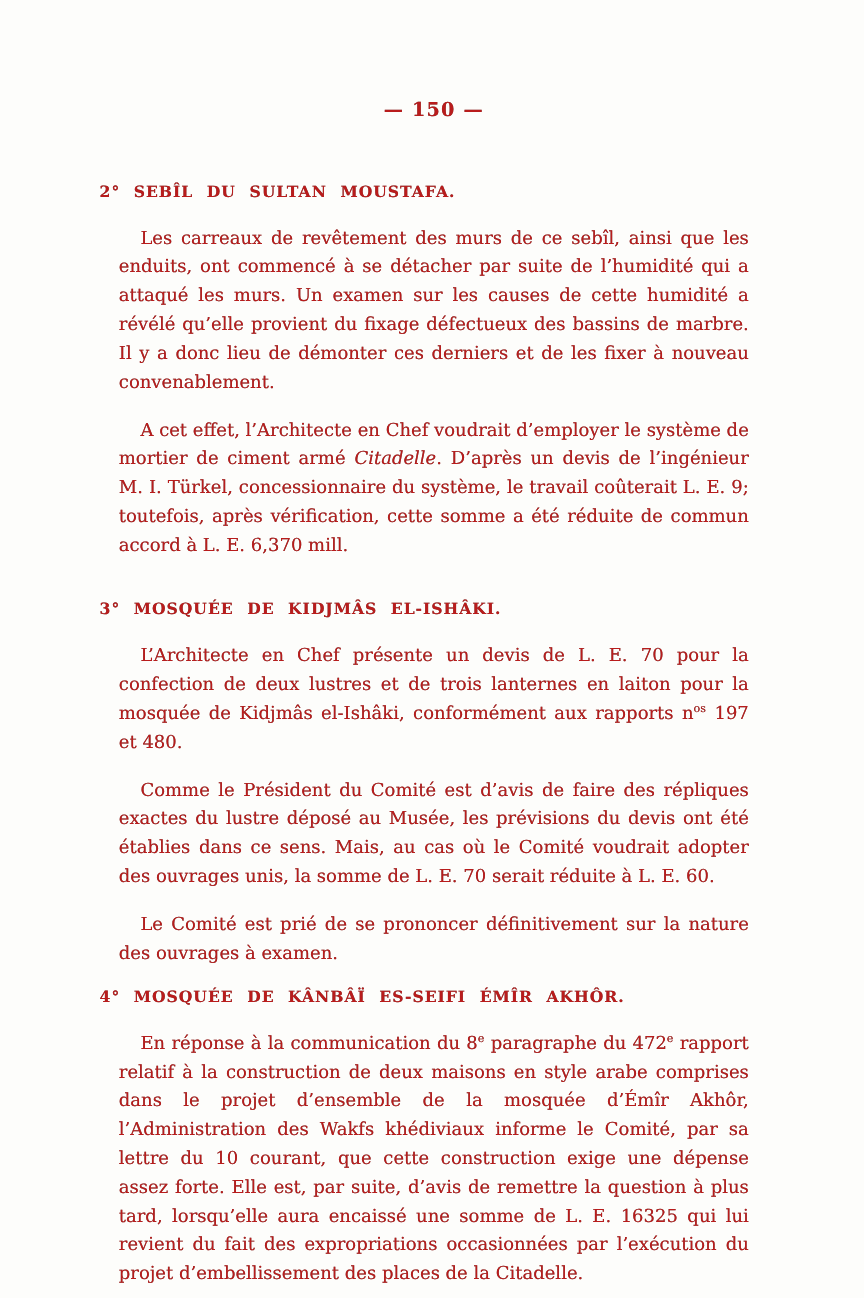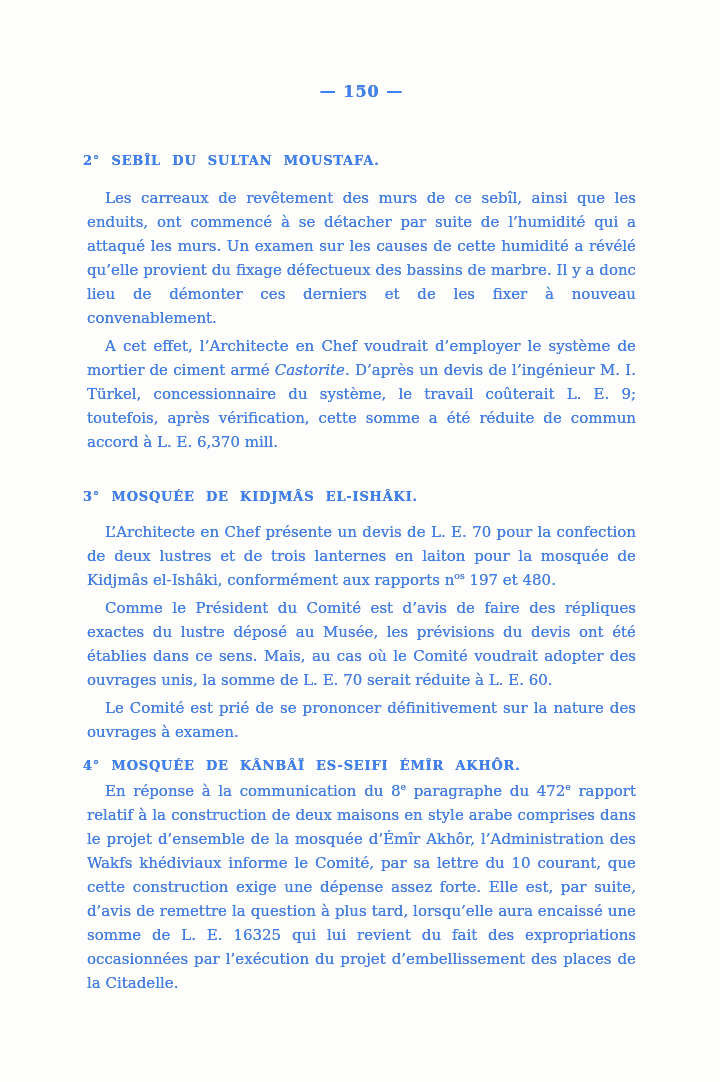--- a/index.html
+++ b/index.html
@@ -6,21 +6,21 @@
   body{
     width:720px;height:1082px;
     background:#ffffff;
     font-family:"DejaVu Serif","Liberation Serif",serif;
     overflow:hidden;
   }
   .page{
     position:relative;
     width:720px;height:1082px;
     background:#fdfdfb;
-    color:#3b82f6;
+    color:#b91c1c;
   }
   .content{
     position:absolute;
     left:83px;top:82px;width:557px;
     text-shadow:0 0 0.4px rgba(20,15,8,0.6);
   }
   .page-number{
     text-align:center;
     font-size:16px;
     font-weight:bold;
@@ -38,21 +38,21 @@
   }
   .heading-1{margin-top:49px;}
   .heading-2{margin-top:33px;margin-bottom:14px;}
   .heading-3{margin-top:12px;}
   .body-text{
     font-size:15px;
     line-height:24px;
   }
   .first-block{margin-top:16px;}
   p.para{
-    margin:4px;
+    margin:16px;
     text-align:justify;
     text-indent:18px;
   }
   .run-i{font-style:italic;}
   .run-sup{
     vertical-align:super;
     font-size:0.62em;
     line-height:0;
   }
 </style>
@@ -60,21 +60,21 @@
 <body>
 
 <div class="page">
   <div class="content">
 
     <div class="page-number">— 150 —</div>
 
     <div class="section-heading heading-1">2° SEBÎL DU SULTAN MOUSTAFA.</div>
     <div class="body-text first-block">
       <p class="para"><span>Les carreaux de revêtement des murs de ce sebîl, ainsi que les enduits, ont commencé à se détacher par suite de l’humidité qui a attaqué les murs. Un examen sur les causes de cette humidité a révélé qu’elle provient du fixage défectueux des bassins de marbre. Il y a donc lieu de démonter ces derniers et de les fixer à nouveau convenablement.</span></p>
-      <p class="para"><span>A cet effet, l’Architecte en Chef voudrait d’employer le système de mortier de ciment armé </span><span class="run-i">Castorite</span><span>. D’après un devis de l’ingénieur M. I. Türkel, concessionnaire du système, le travail coûterait L. E. 9; toutefois, après vérification, cette somme a été réduite de commun accord à L. E. 6,370 mill.</span></p>
+      <p class="para"><span>A cet effet, l’Architecte en Chef voudrait d’employer le système de mortier de ciment armé </span><span class="run-i">Citadelle</span><span>. D’après un devis de l’ingénieur M. I. Türkel, concessionnaire du système, le travail coûterait L. E. 9; toutefois, après vérification, cette somme a été réduite de commun accord à L. E. 6,370 mill.</span></p>
     </div>
 
     <div class="section-heading heading-2">3° MOSQUÉE DE KIDJMÂS EL-ISHÂKI.</div>
     <div class="body-text">
       <p class="para"><span>L’Architecte en Chef présente un devis de L. E. 70 pour la confection de deux lustres et de trois lanternes en laiton pour la mosquée de Kidjmâs el-Ishâki, conformément aux rapports n</span><span class="run-sup">os</span><span> 197 et 480.</span></p>
       <p class="para"><span>Comme le Président du Comité est d’avis de faire des répliques exactes du lustre déposé au Musée, les prévisions du devis ont été établies dans ce sens. Mais, au cas où le Comité voudrait adopter des ouvrages unis, la somme de L. E. 70 serait réduite à L. E. 60.</span></p>
       <p class="para"><span>Le Comité est prié de se prononcer définitivement sur la nature des ouvrages à examen.</span></p>
     </div>
 
     <div class="section-heading heading-3">4° MOSQUÉE DE KÂNBÂÏ ES-SEIFI ÉMÎR AKHÔR.</div>

